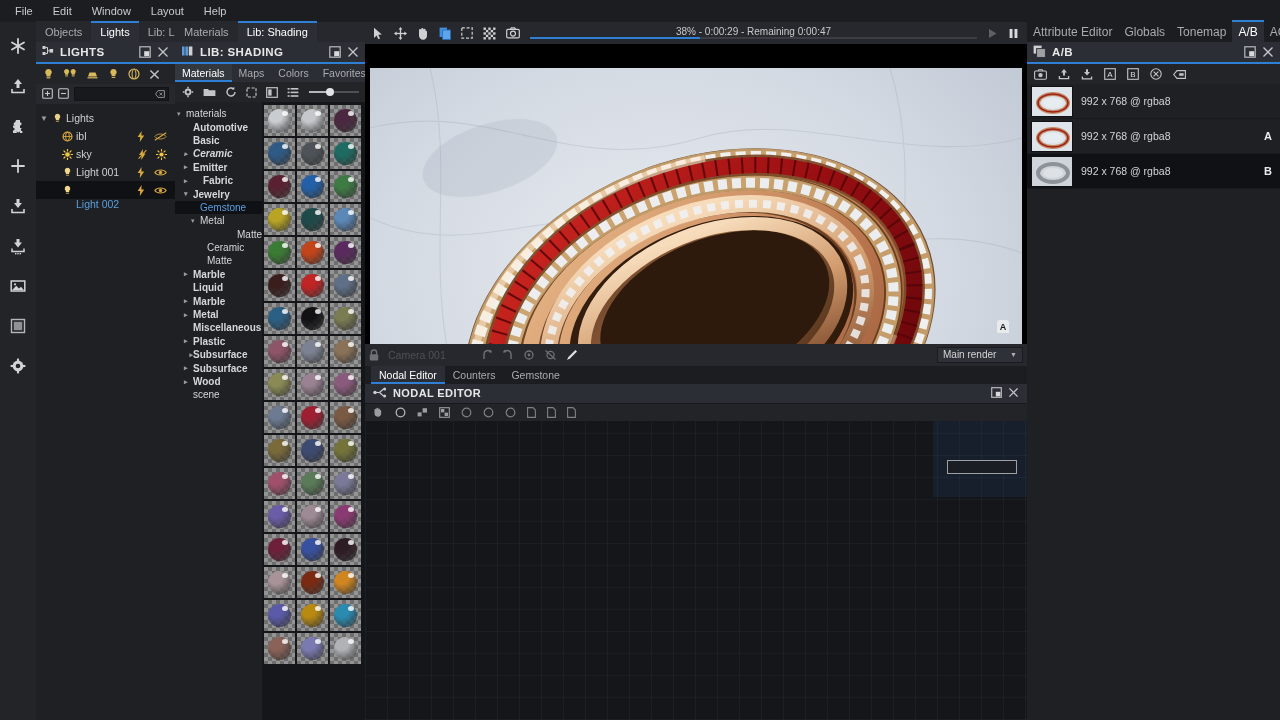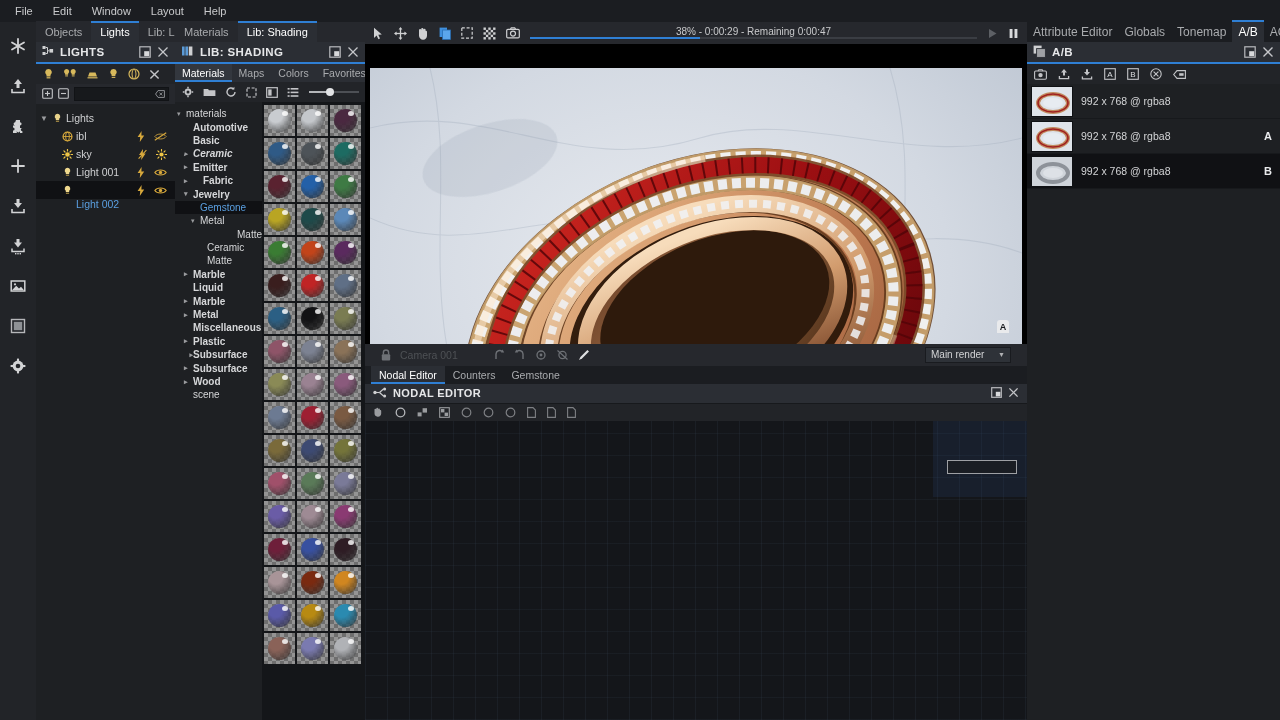--- a/index.html
+++ b/index.html
@@ -154,21 +154,21 @@
   }
   .imgFrame { position: absolute; left: 5px; top: 24px; width: 652px; height: 511px; overflow:hidden; background:#0b0c0e; }
   .abBadge {
     position: absolute; right: 18px; top: 276px; width: 12px; height: 13px;
     background: #e9eaec; color: #16181b; font-size: 9px; font-weight: bold;
     display: flex; align-items: center; justify-content: center;
     border-radius: 3px 3px 0 0;
   }
   .renderBottomBar {
     height: 22px; display: flex; align-items: center; gap: 9px;
-    padding: 0 16px; background: #26282d;
+    padding: 0 4px; background: #26282d;
   }
   .renderBottomBar .bi { color: #6e7176; cursor: pointer; display:flex; align-items:center; }
   .renderBottomBar .bi.on { color: #dfe0e2; }
   .camName { font-size: 10.5px; color: #4e5155; min-width: 84px; }
   .ddown {
     margin-left: auto; width: 86px; height: 16px; background: #2e3238;
     border: 1px solid #191b1f; display: flex; align-items: center;
     padding: 0 5px; font-size: 10px; color: #d3d4d6; cursor: pointer;
   }
   .ddown .cv { margin-left: auto; font-size: 7px; color: #b0b1b4; }

